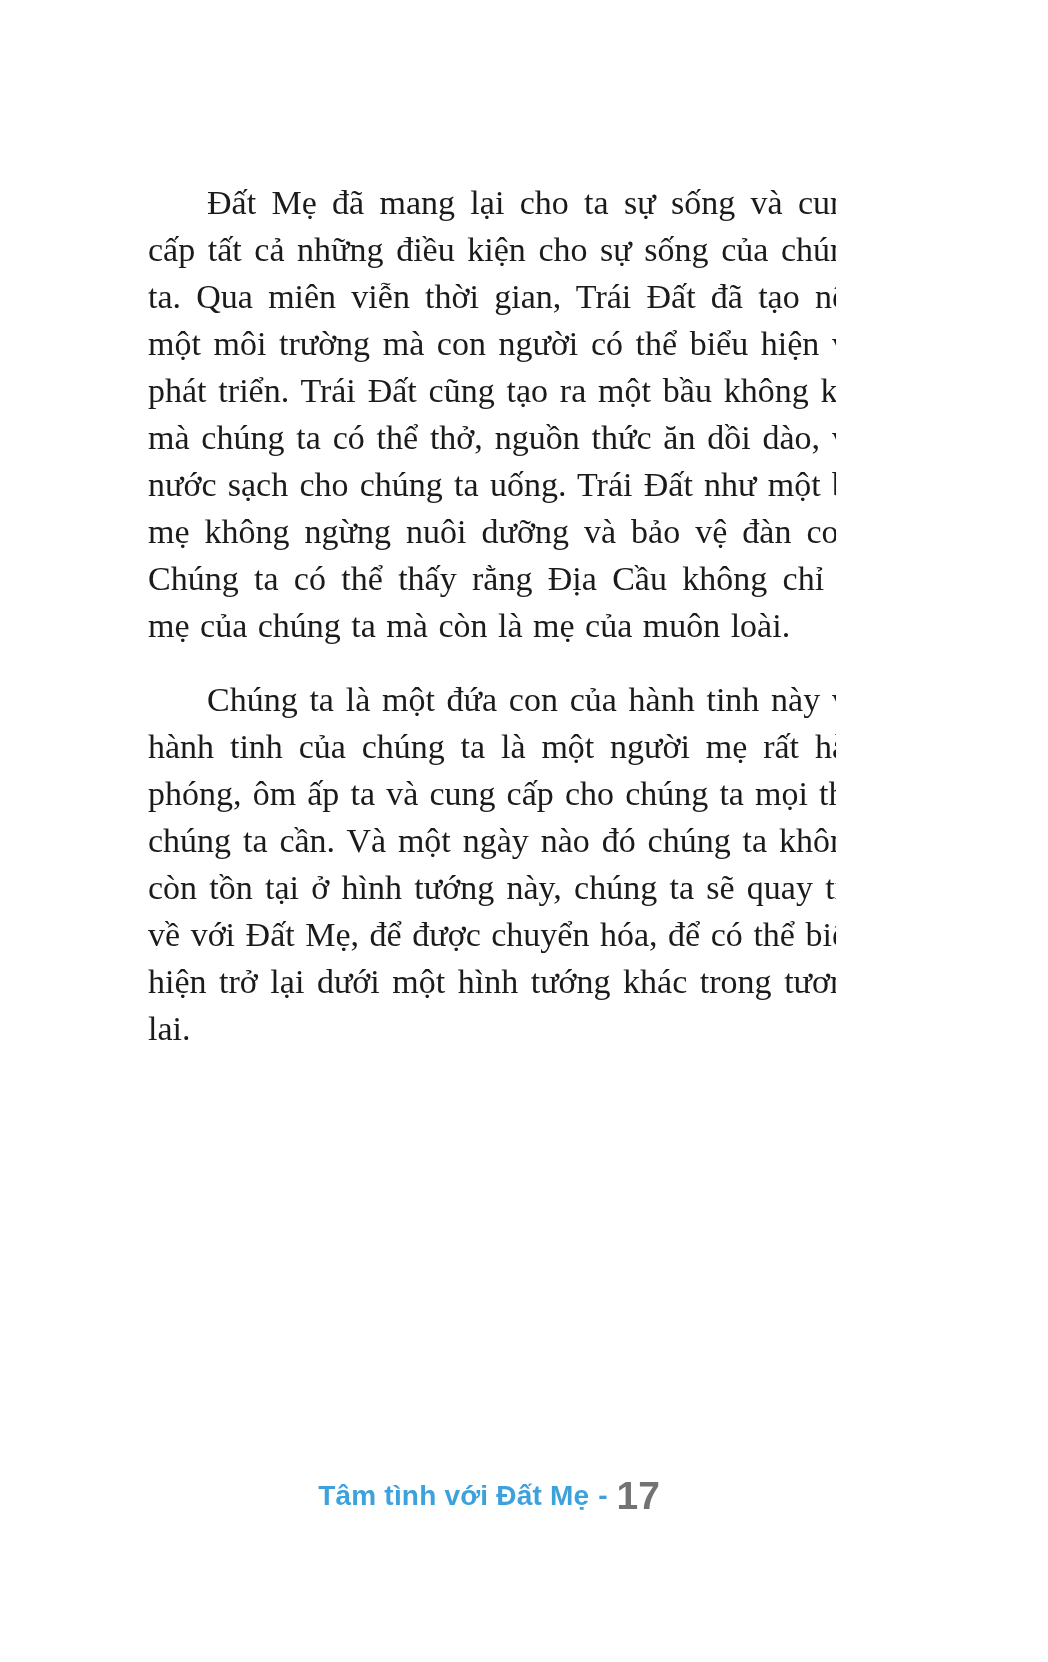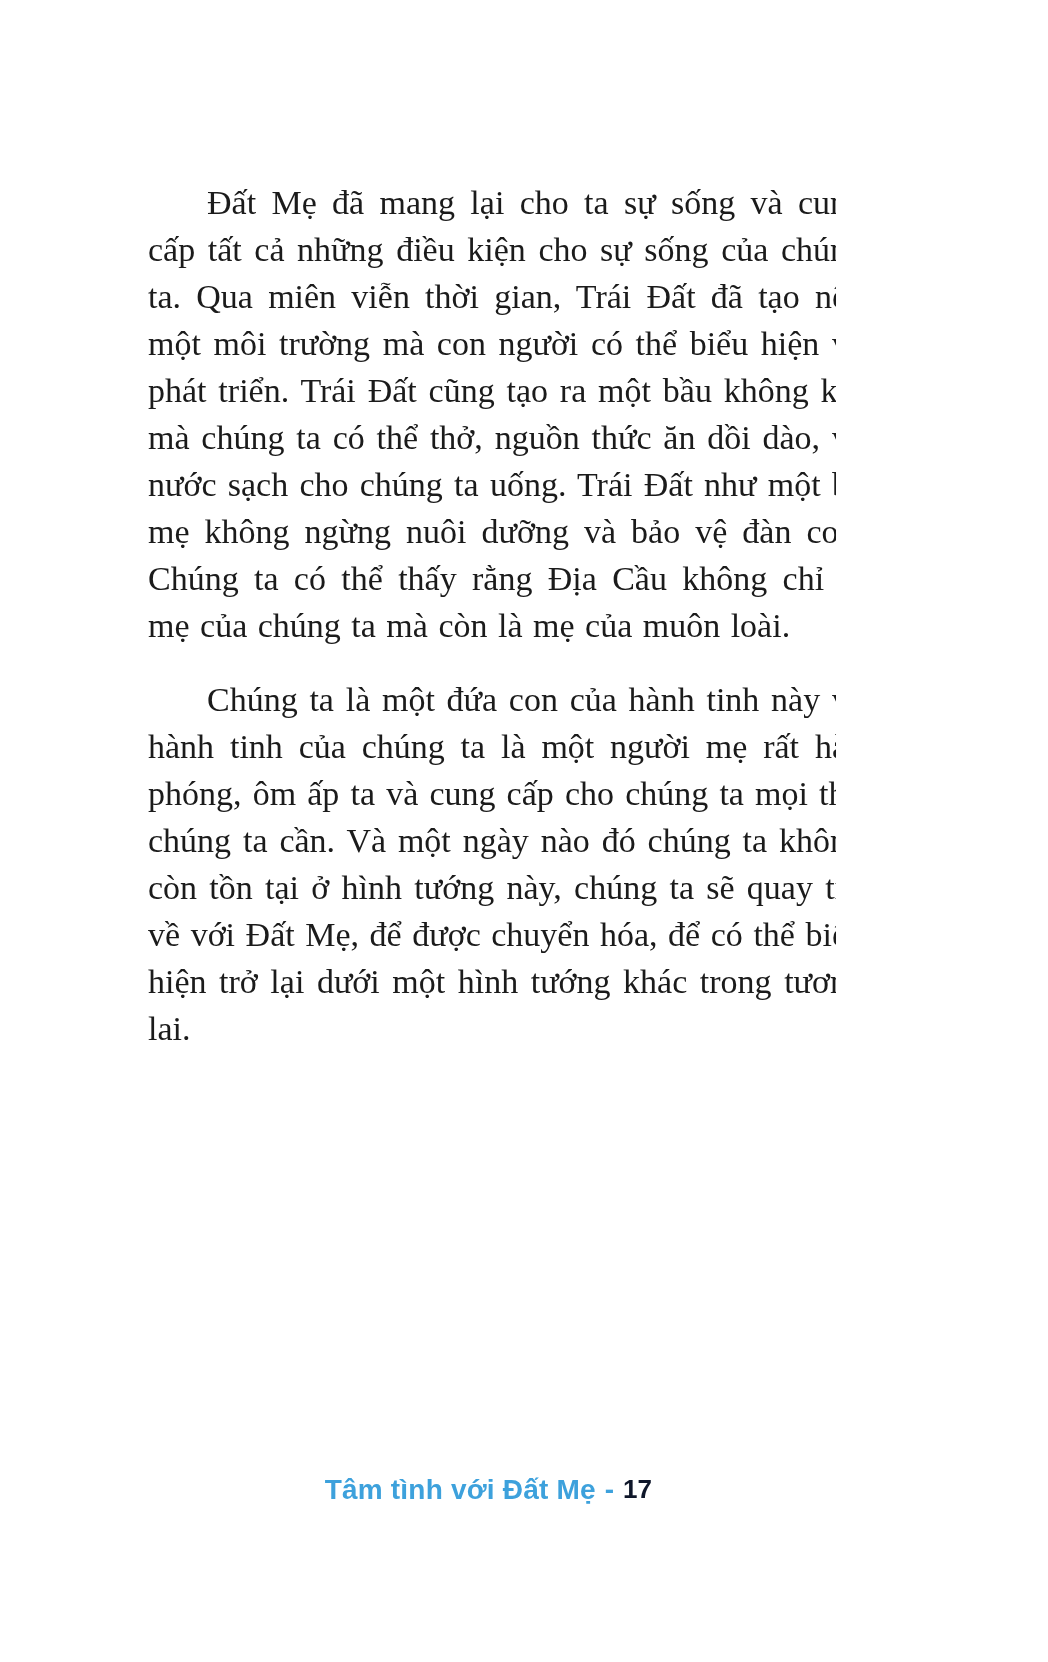--- a/index.html
+++ b/index.html
@@ -29,42 +29,42 @@
     text-align: justify;
     text-justify: inter-word;
     text-indent: 59px;
     word-spacing: 2px;
   }
   .body-par:last-child {
     margin-bottom: 0;
   }
   .running-footer {
     position: absolute;
-    right: 184px;
+    right: 176px;
     top: 1474px;
     display: flex;
-    align-items: flex-start;
+    align-items: center;
     gap: 9px;
     font-family: "Liberation Sans", "DejaVu Sans", sans-serif;
     color: #3da1dc;
     white-space: nowrap;
   }
   .footer-title {
     font-size: 28px;
     font-weight: 600;
     letter-spacing: 0.2px;
   }
   .footer-dash {
     font-size: 28px;
     font-weight: 600;
   }
   .footer-page-number {
-    font-size: 26px;
+    font-size: 39px;
     font-weight: 800;
-    color: #0f172a;
+    color: #737373;
   }
 </style>
 </head>
 <body>
 
 <div class="page">
 
   <div class="text-block">
     <p class="body-par">Đất Mẹ đã mang lại cho ta sự sống và cung cấp tất cả những điều kiện cho sự sống của chúng ta. Qua miên viễn thời gian, Trái Đất đã tạo nên một môi trường mà con người có thể biểu hiện và phát triển. Trái Đất cũng tạo ra một bầu không khí mà chúng ta có thể thở, nguồn thức ăn dồi dào, và nước sạch cho chúng ta uống. Trái Đất như một bà mẹ không ngừng nuôi dưỡng và bảo vệ đàn con. Chúng ta có thể thấy rằng Địa Cầu không chỉ là mẹ của chúng ta mà còn là mẹ của muôn loài.</p>
     <p class="body-par">Chúng ta là một đứa con của hành tinh này và hành tinh của chúng ta là một người mẹ rất hào phóng, ôm ấp ta và cung cấp cho chúng ta mọi thứ chúng ta cần. Và một ngày nào đó chúng ta không còn tồn tại ở hình tướng này, chúng ta sẽ quay trở về với Đất Mẹ, để được chuyển hóa, để có thể biểu hiện trở lại dưới một hình tướng khác trong tương lai.</p>

